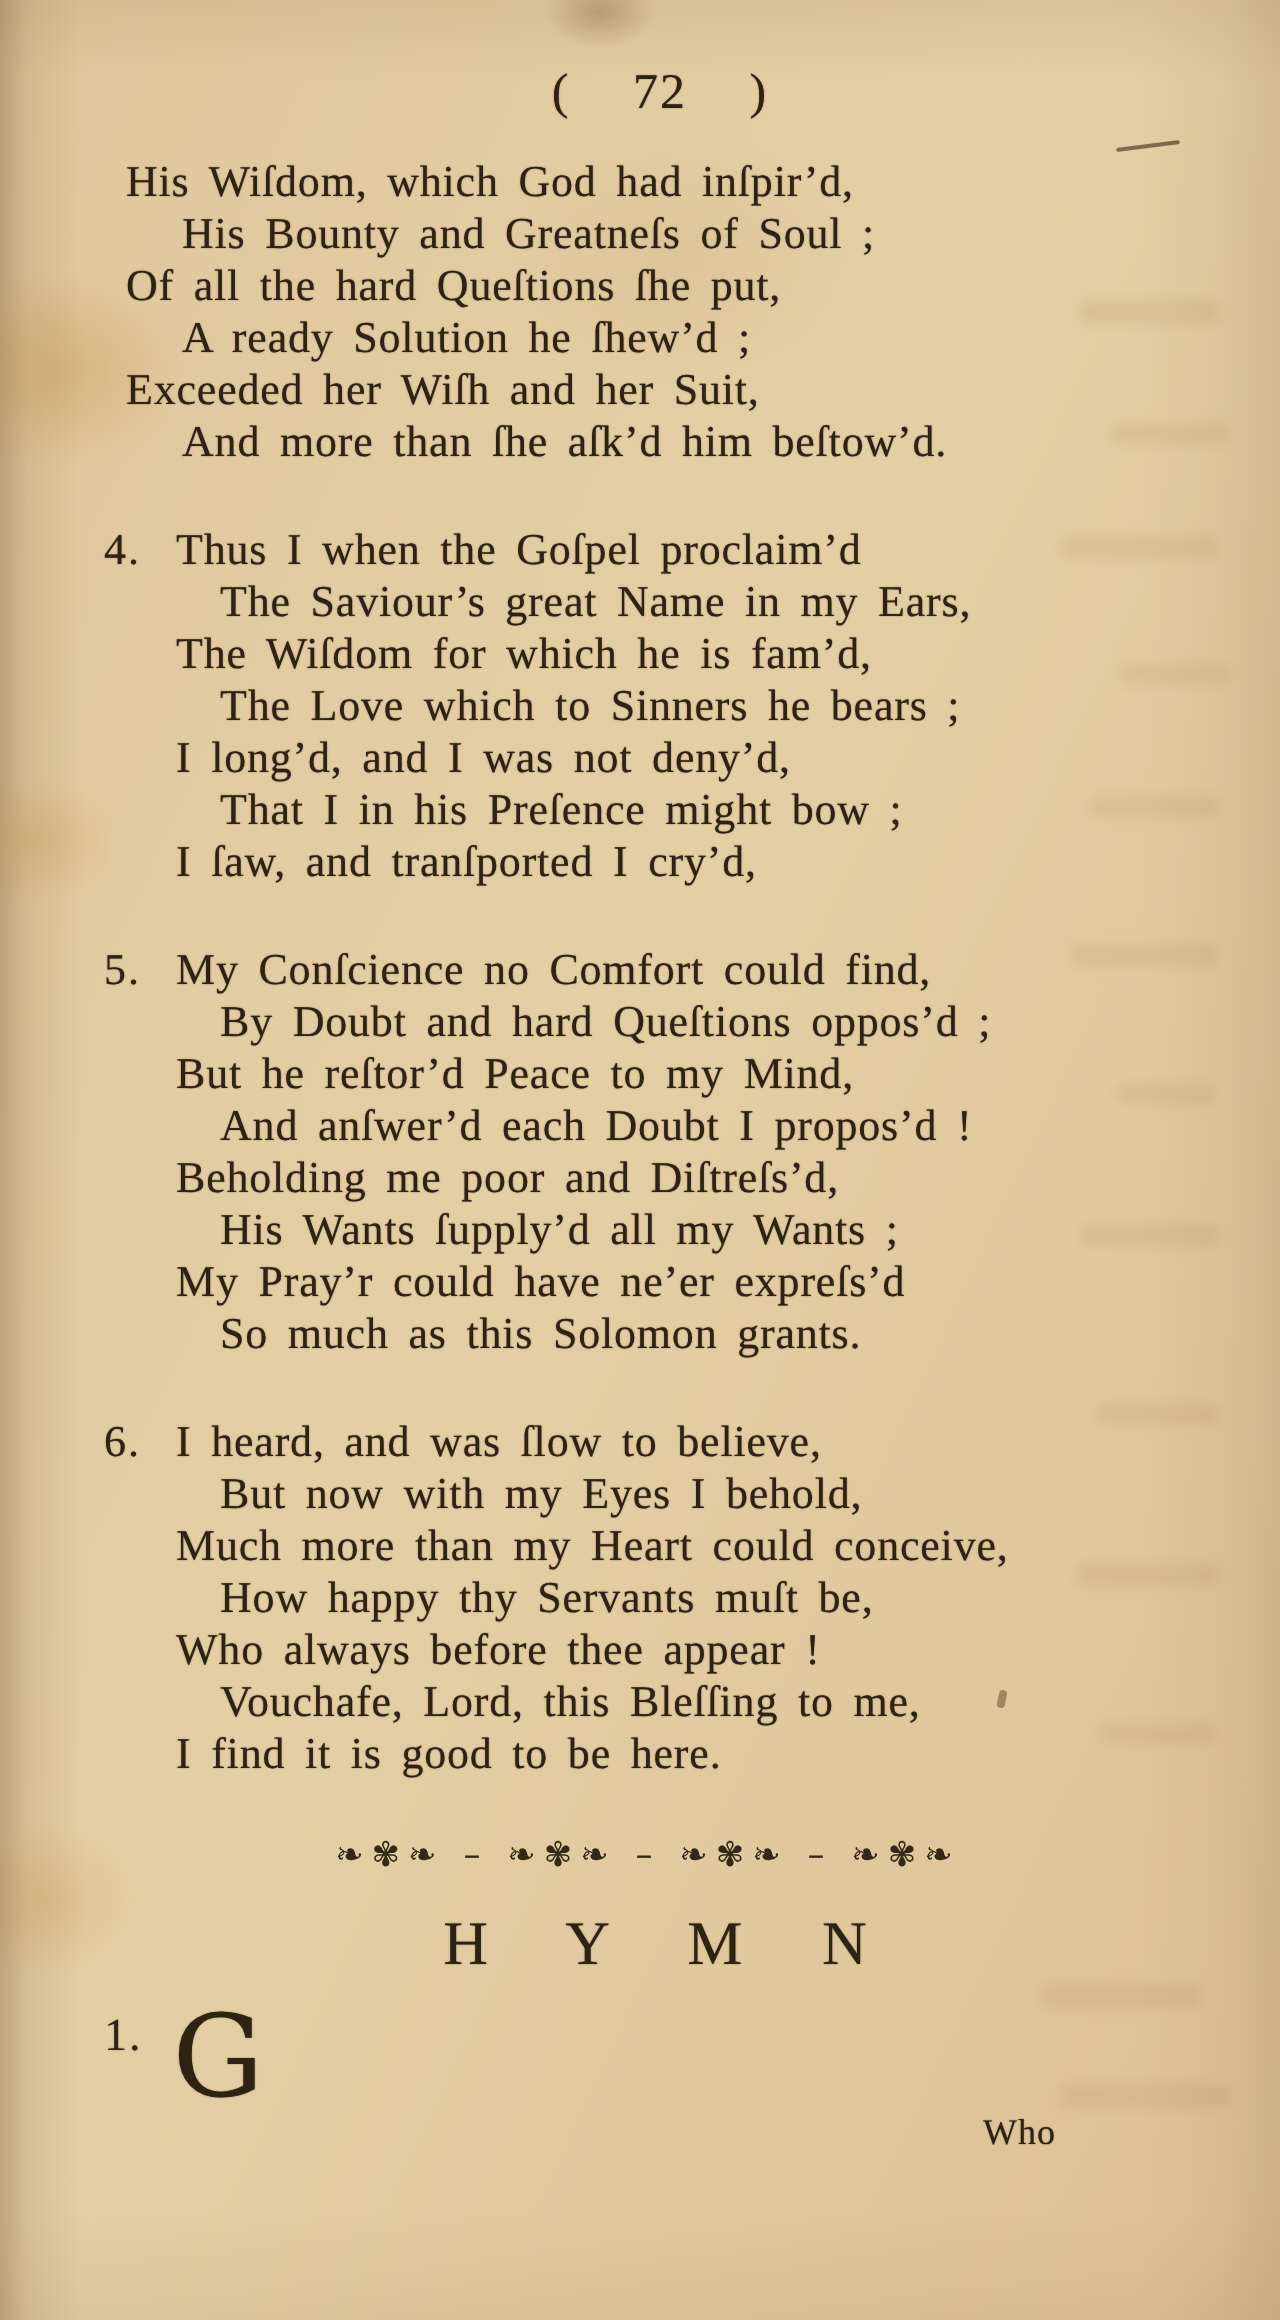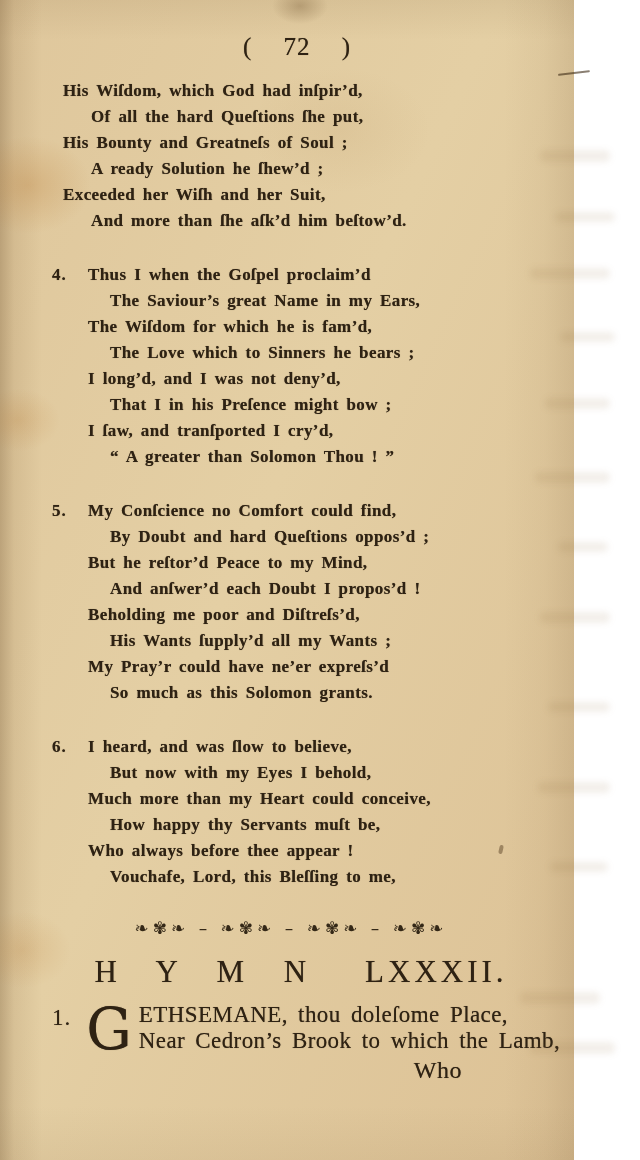--- a/index.html
+++ b/index.html
@@ -1,40 +1,40 @@
 <!DOCTYPE html>
 <html><head>
 <meta charset="utf-8">
 <title>Hymnal page 72</title>
 <style>
   html,body{margin:0;padding:0;}
   body{width:640px;height:1160px;overflow:hidden;}
   .page{
-    position:relative;width:574px;height:1160px;box-sizing:border-box;
+    position:relative;width:640px;height:1160px;box-sizing:border-box;
     font-family:"Liberation Serif","DejaVu Serif",serif;
     color:#2e2213;
     background:
       radial-gradient(90px 70px at 28px 185px, rgba(186,125,55,0.30), rgba(186,125,55,0) 70%),
       radial-gradient(60px 45px at 18px 420px, rgba(186,125,55,0.22), rgba(186,125,55,0) 70%),
       radial-gradient(70px 55px at 22px 950px, rgba(186,125,55,0.20), rgba(186,125,55,0) 70%),
       radial-gradient(40px 26px at 300px 6px, rgba(90,60,25,0.28), rgba(90,60,25,0) 70%),
       radial-gradient(130px 90px at 340px 130px, rgba(150,105,50,0.08), rgba(150,105,50,0) 70%),
       linear-gradient(90deg, rgba(100,70,35,0.30) 0px, rgba(120,85,45,0.12) 14px, rgba(120,85,45,0) 42px),
       linear-gradient(270deg, rgba(110,80,45,0.14) 0px, rgba(110,80,45,0.05) 30px, rgba(110,80,45,0) 70px),
       linear-gradient(180deg, rgba(120,90,50,0.10) 0px, rgba(120,90,50,0) 40px),
       linear-gradient(0deg, rgba(120,90,50,0.07) 0px, rgba(120,90,50,0) 55px),
       linear-gradient(115deg, #dfc79c 0%, #e4cfa4 45%, #dcc195 100%);
   }
   .ink{text-shadow:0 0 0.7px rgba(46,34,19,0.65);}
   .page-number{
     margin:0;padding-top:33px;text-align:center;
     font-size:25px;word-spacing:24px;letter-spacing:1px;
     transform:translateX(10px);
   }
-  .stanza{position:relative;font-size:17px;line-height:26px;margin-right:20px;font-weight:bold;}
+  .stanza{position:relative;font-size:22px;line-height:26px;margin-right:20px;}
   .stanza .verse-line{white-space:nowrap;letter-spacing:0.4px;word-spacing:0.18em;}
   .stanza .lines > .verse-line:nth-child(even){padding-left:22px;}
   .continuation{margin-top:17px;margin-left:63px;}
   .continuation > .verse-line:nth-child(even){padding-left:28px;}
   .numbered{margin-top:15px;margin-left:52px;}
   .numbered .stanza-number{position:absolute;left:0;top:0;letter-spacing:1px;}
   .numbered .lines{margin-left:36px;margin-top:28px;}
   .ornament{
     margin-top:28px;text-align:center;
     font-family:"DejaVu Sans",sans-serif;
@@ -53,21 +53,21 @@
   }
   .first-stanza .stanza-number{letter-spacing:1px;margin-top:3px;}
   .drop-cap{
     font-size:57px;line-height:48px;margin-left:15px;margin-top:3px;
     font-family:"DejaVu Serif",serif;
   }
   .first-stanza .lines{margin-left:7px;}
   .first-stanza .verse-line{white-space:nowrap;letter-spacing:0.4px;word-spacing:0.18em;}
   .catchword-row{
     margin-top:3px;text-align:right;padding-right:112px;
-    font-size:24px;letter-spacing:0.5px;
+    font-size:18px;letter-spacing:0.5px;
   }
   
   .mark{position:absolute;}
   .dash-mark{left:558px;top:72px;width:32px;height:2px;background:rgba(60,42,20,0.6);
     transform:rotate(-7deg);border-radius:2px;}
   .stray-tick{left:499px;top:845px;width:4px;height:9px;background:rgba(80,55,28,0.45);
     transform:rotate(12deg);border-radius:2px;}
   .ghost{position:absolute;background:rgba(135,95,45,0.10);filter:blur(3px);border-radius:5px;}
 </style>
 </head>
@@ -88,38 +88,37 @@
   <div class="ghost" style="left:548px;top:702px;width:62px;height:10px;"></div>
   <div class="ghost" style="left:538px;top:782px;width:72px;height:11px;"></div>
   <div class="ghost" style="left:550px;top:862px;width:58px;height:10px;"></div>
   <div class="ghost" style="left:520px;top:992px;width:80px;height:12px;"></div>
   <div class="ghost" style="left:530px;top:1042px;width:85px;height:12px;"></div>
 
   <div class="page-number ink">( 72 )</div>
 
   <section class="stanza continuation ink">
     <div class="verse-line">His Wiſdom, which God had inſpir’d,</div>
+    <div class="verse-line">His Bounty and Greatneſs of Soul ;</div>
     <div class="verse-line">Of all the hard Queſtions ſhe put,</div>
-    <div class="verse-line">His Bounty and Greatneſs of Soul ;</div>
     <div class="verse-line">A ready Solution he ſhew’d ;</div>
     <div class="verse-line">Exceeded her Wiſh and her Suit,</div>
     <div class="verse-line">And more than ſhe aſk’d him beſtow’d.</div>
   </section>
 
   <section class="stanza numbered ink">
     <span class="stanza-number">4.</span>
     <div class="lines">
       <div class="verse-line">Thus I when the Goſpel proclaim’d</div>
       <div class="verse-line">The Saviour’s great Name in my Ears,</div>
       <div class="verse-line">The Wiſdom for which he is fam’d,</div>
       <div class="verse-line">The Love which to Sinners he bears ;</div>
       <div class="verse-line">I long’d, and I was not deny’d,</div>
       <div class="verse-line">That I in his Preſence might bow ;</div>
       <div class="verse-line">I ſaw, and tranſported I cry’d,</div>
-      <div class="verse-line">“ A greater than Solomon Thou ! ”</div>
     </div>
   </section>
 
   <section class="stanza numbered ink">
     <span class="stanza-number">5.</span>
     <div class="lines">
       <div class="verse-line">My Conſcience no Comfort could find,</div>
       <div class="verse-line">By Doubt and hard Queſtions oppos’d ;</div>
       <div class="verse-line">But he reſtor’d Peace to my Mind,</div>
       <div class="verse-line">And anſwer’d each Doubt I propos’d !</div>
@@ -132,34 +131,30 @@
 
   <section class="stanza numbered ink">
     <span class="stanza-number">6.</span>
     <div class="lines">
       <div class="verse-line">I heard, and was ſlow to believe,</div>
       <div class="verse-line">But now with my Eyes I behold,</div>
       <div class="verse-line">Much more than my Heart could conceive,</div>
       <div class="verse-line">How happy thy Servants muſt be,</div>
       <div class="verse-line">Who always before thee appear !</div>
       <div class="verse-line">Vouchafe, Lord, this Bleſſing to me,</div>
+      <div class="verse-line">I find it is good to be here.</div>
     </div>
   </section>
 
   <div class="ornament">❧✾❧ – ❧✾❧ – ❧✾❧ – ❧✾❧</div>
 
   <div class="hymn-title ink">
     <span class="title-word">H Y M N</span>
-    <span class="title-numeral">LXXXII.</span>
   </div>
 
   <section class="first-stanza ink">
     <span class="stanza-number">1.</span>
     <span class="drop-cap">G</span>
-    <div class="lines">
-      <div class="verse-line">ETHSEMANE, thou doleſome Place,</div>
-      <div class="verse-line">Near Cedron’s Brook to which the Lamb,</div>
-    </div>
   </section>
 
   <div class="catchword-row ink">Who</div>
 
 </div>
 
 </body></html>

